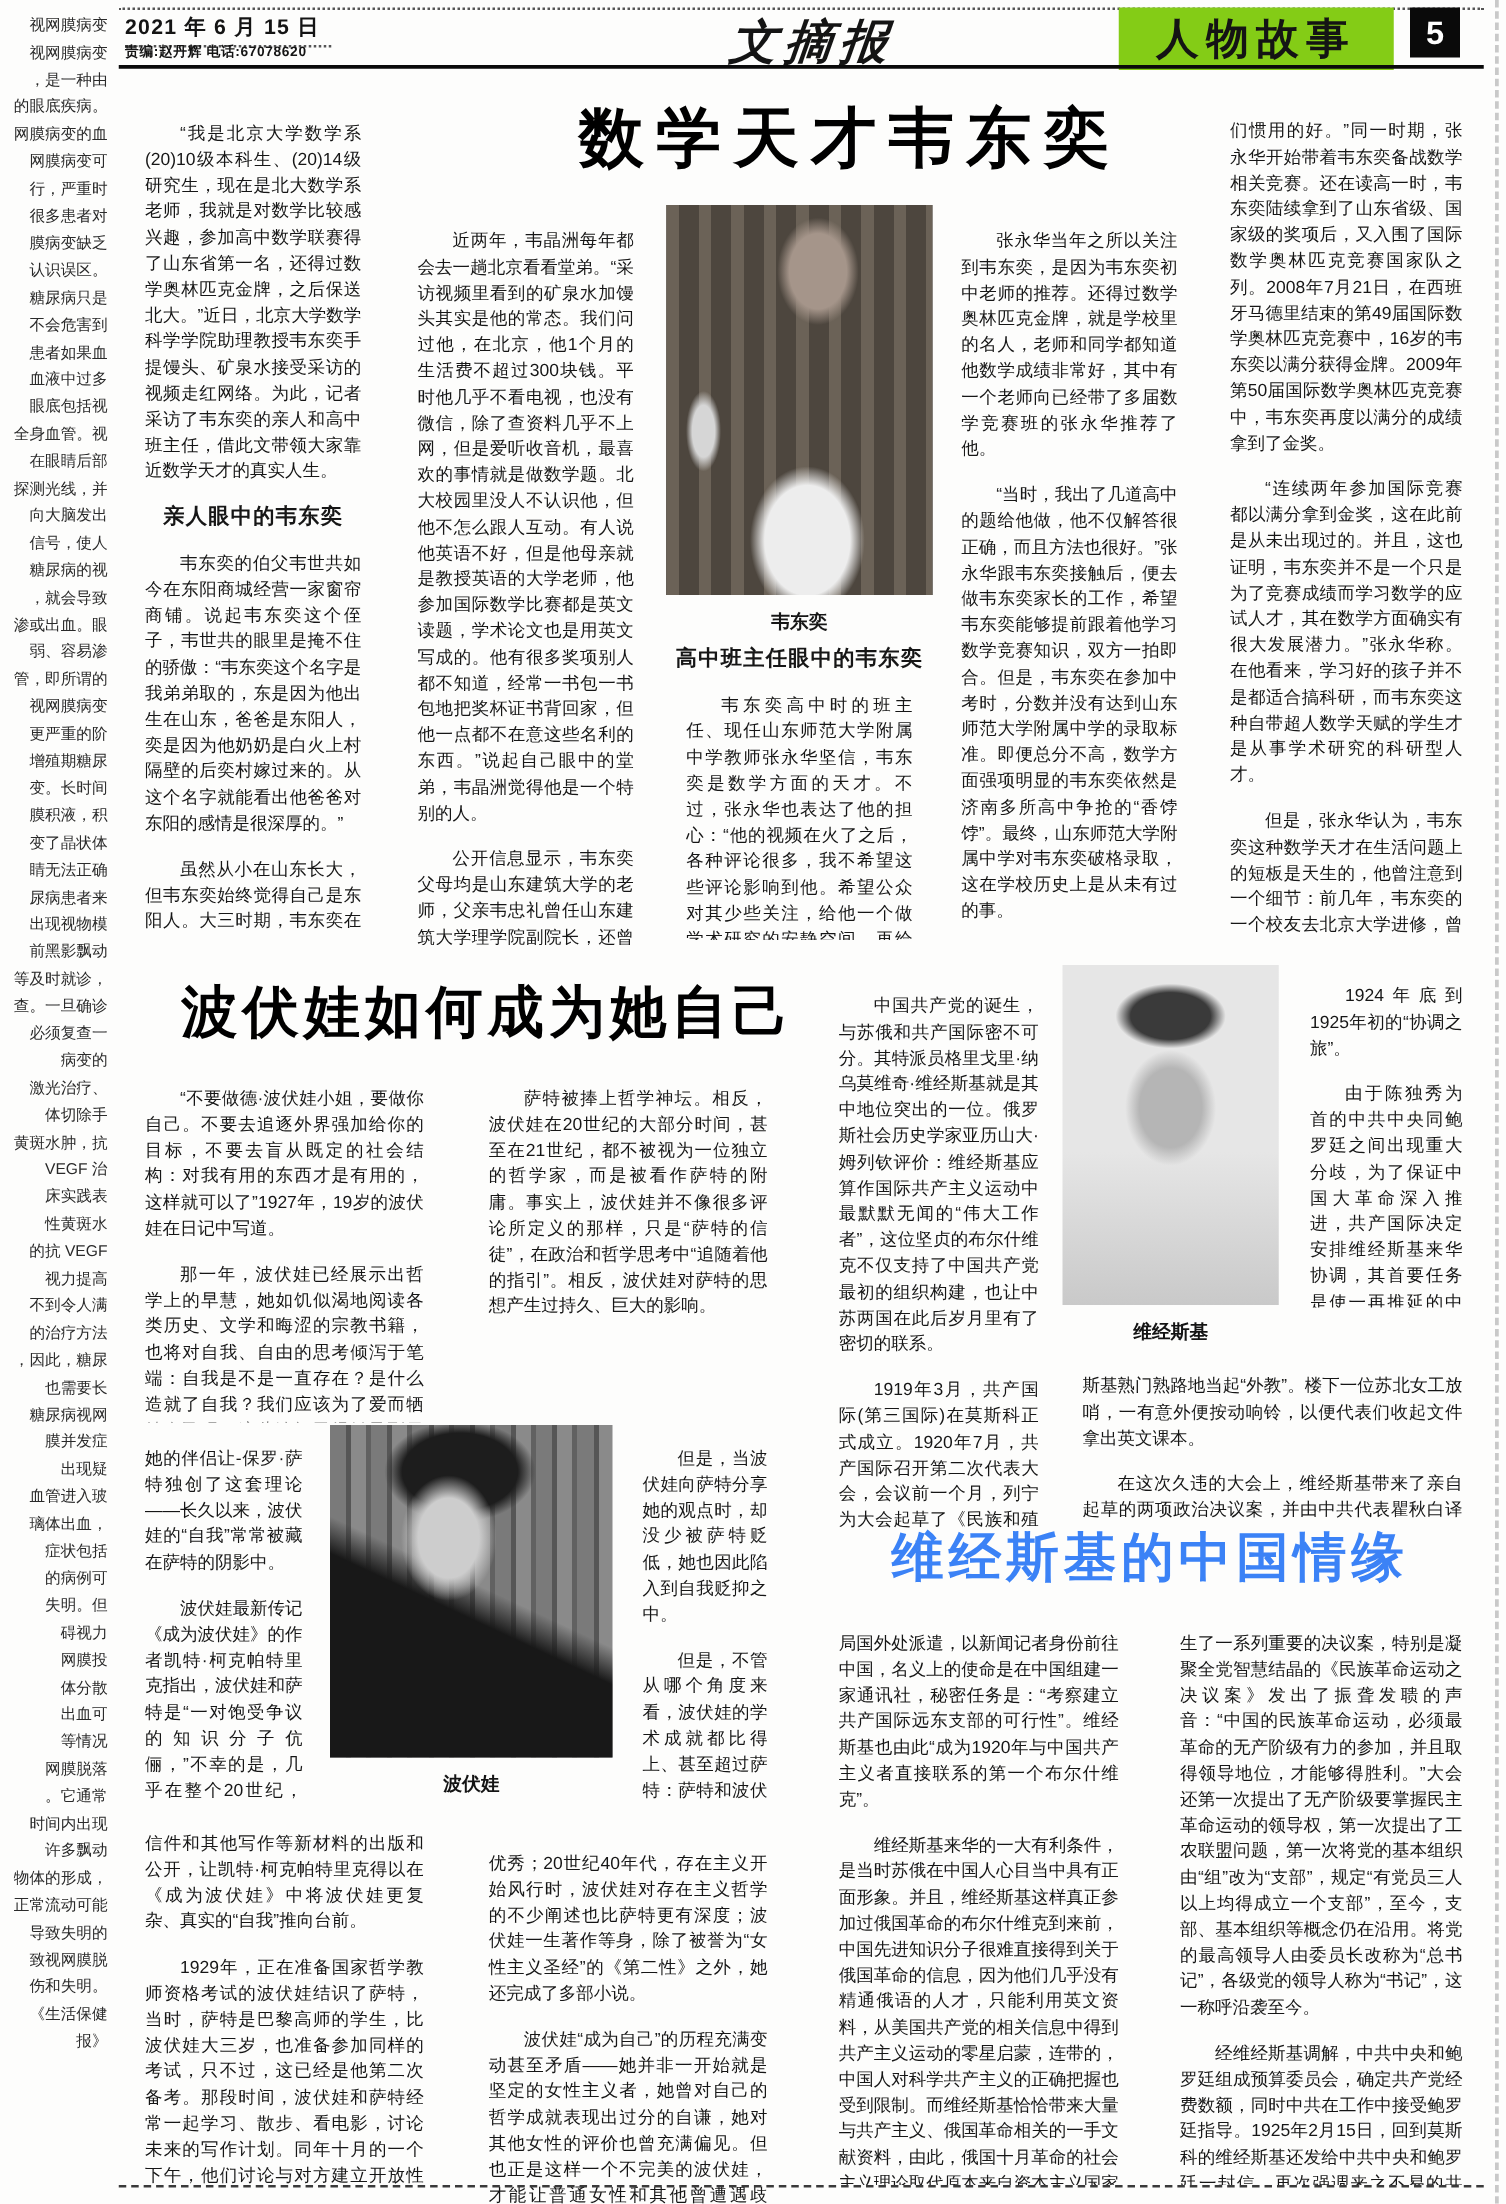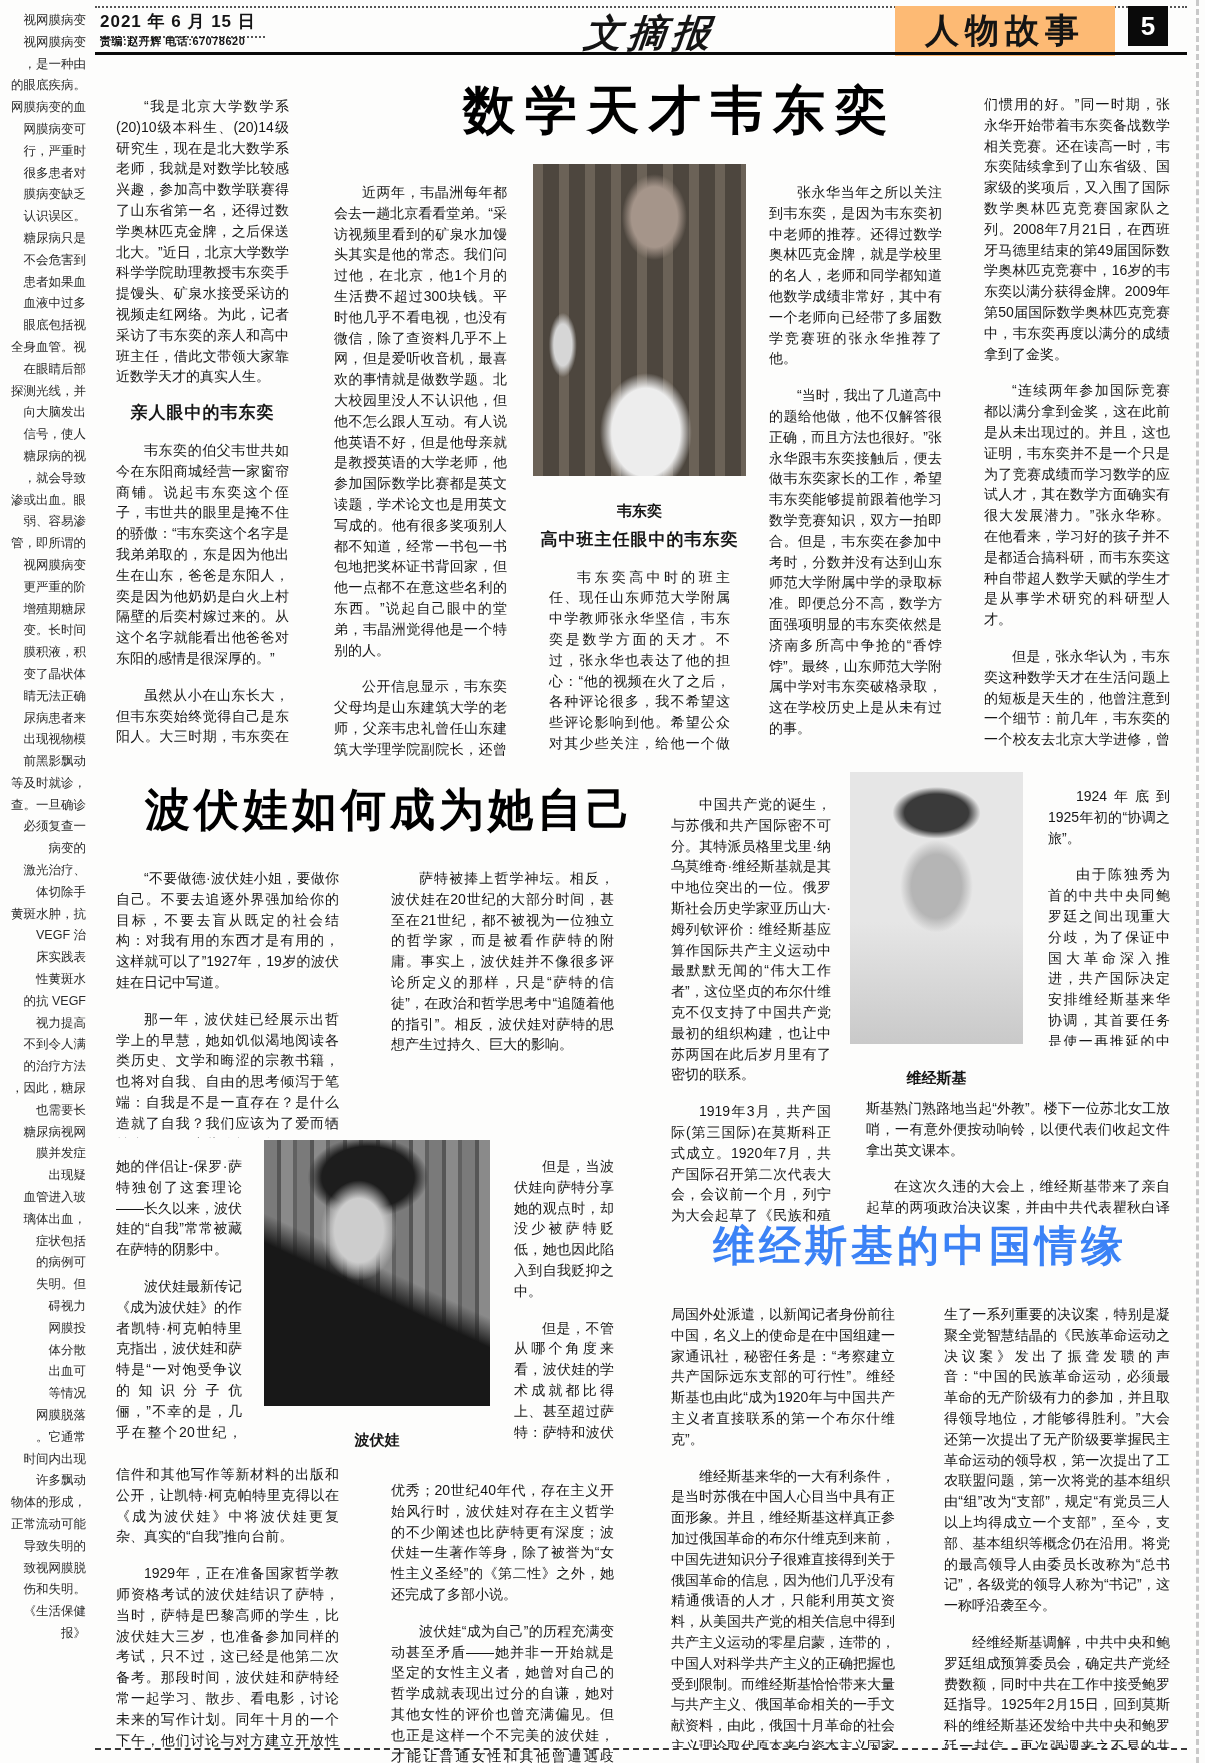--- a/index.html
+++ b/index.html
@@ -7,27 +7,27 @@
   .abs{position:absolute;}
   p{margin:16px;text-indent:2em;text-align:justify;}
   p.ni{text-indent:0;}
   .col{position:absolute;font-size:14px;line-height:20.8px;overflow:hidden;color:#161616;}
   .edge-strip{position:absolute;left:0;top:10px;width:86px;height:1750px;overflow:hidden;font-size:12.5px;line-height:21.8px;text-align:right;color:#2a2a2a;white-space:pre-line;padding-right:4px;}
   .toprule{position:absolute;left:95px;top:6px;width:1092px;border-top:2px dotted #555;}
   .headrule{position:absolute;left:95px;top:52px;width:1092px;border-top:3.5px solid #0a0a0a;}
   .date{position:absolute;left:100px;top:10px;font-size:17px;font-weight:bold;letter-spacing:1px;border-bottom:2px dotted #555;padding-bottom:3px;width:165px;}
   .editor{position:absolute;left:100px;top:34px;font-size:11px;font-weight:bold;letter-spacing:0.5px;}
   .masthead{position:absolute;left:520px;top:8px;width:260px;text-align:center;font-family:"DejaVu Serif",serif;font-style:italic;font-weight:bold;font-size:38px;letter-spacing:6px;transform:skewX(-6deg);}
-  .section{position:absolute;left:895px;top:6px;width:220px;text-align:center;font-size:34px;font-weight:900;letter-spacing:6px;background:#fdba74;padding:2px 0;}
+  .section{position:absolute;left:895px;top:6px;width:220px;text-align:center;font-size:34px;font-weight:900;letter-spacing:6px;background:#84cc16;padding:2px 0;}
   .pagenum{position:absolute;left:1128px;top:6px;width:40px;height:40px;background:#0a0a0a;color:#fff;font-size:26px;font-weight:bold;text-align:center;line-height:40px;}
   .headline1{position:absolute;left:370px;top:76px;width:620px;text-align:center;font-size:52px;font-weight:900;letter-spacing:10px;color:#000;}
   .headline2{position:absolute;left:130px;top:780px;width:520px;text-align:center;font-size:45px;font-weight:900;letter-spacing:4px;color:#000;}
   .headline3{position:absolute;left:655px;top:1218px;width:530px;text-align:center;font-size:42px;font-weight:900;letter-spacing:4px;color:#3b82f6;}
   .subhead{font-size:17px;font-weight:bold;text-align:center;text-indent:0;margin:8px 0 6px 0;letter-spacing:1px;}
-  .caption{font-size:15px;font-weight:bold;text-align:center;margin-top:21px;}
+  .caption{font-size:15px;font-weight:bold;text-align:center;margin-top:8px;}
   .source{font-family:"DejaVu Serif",serif;font-size:13px;text-align:right;text-indent:0;margin-top:4px;padding-right:6px;}
   .photo{position:absolute;overflow:hidden;}
   .photo1{background:
     radial-gradient(ellipse 62px 80px at 53% 86%, #ededed 0 55%, rgba(237,237,237,0) 74%),
     radial-gradient(ellipse 20px 46px at 14% 58%, #d6d6d6 0 45%, rgba(214,214,214,0) 70%),
     radial-gradient(ellipse 44px 58px at 57% 17%, #a5958a 0 52%, rgba(165,149,138,0) 74%),
     repeating-linear-gradient(90deg, #6b6257 0 10px, #4d463e 10px 26px),
     linear-gradient(180deg,#6f6f6f 0%,#4a4a4a 35%,#2b2b2b 65%,#1d1d1d 100%);
     background-blend-mode:normal;}
   .photo2{background:

